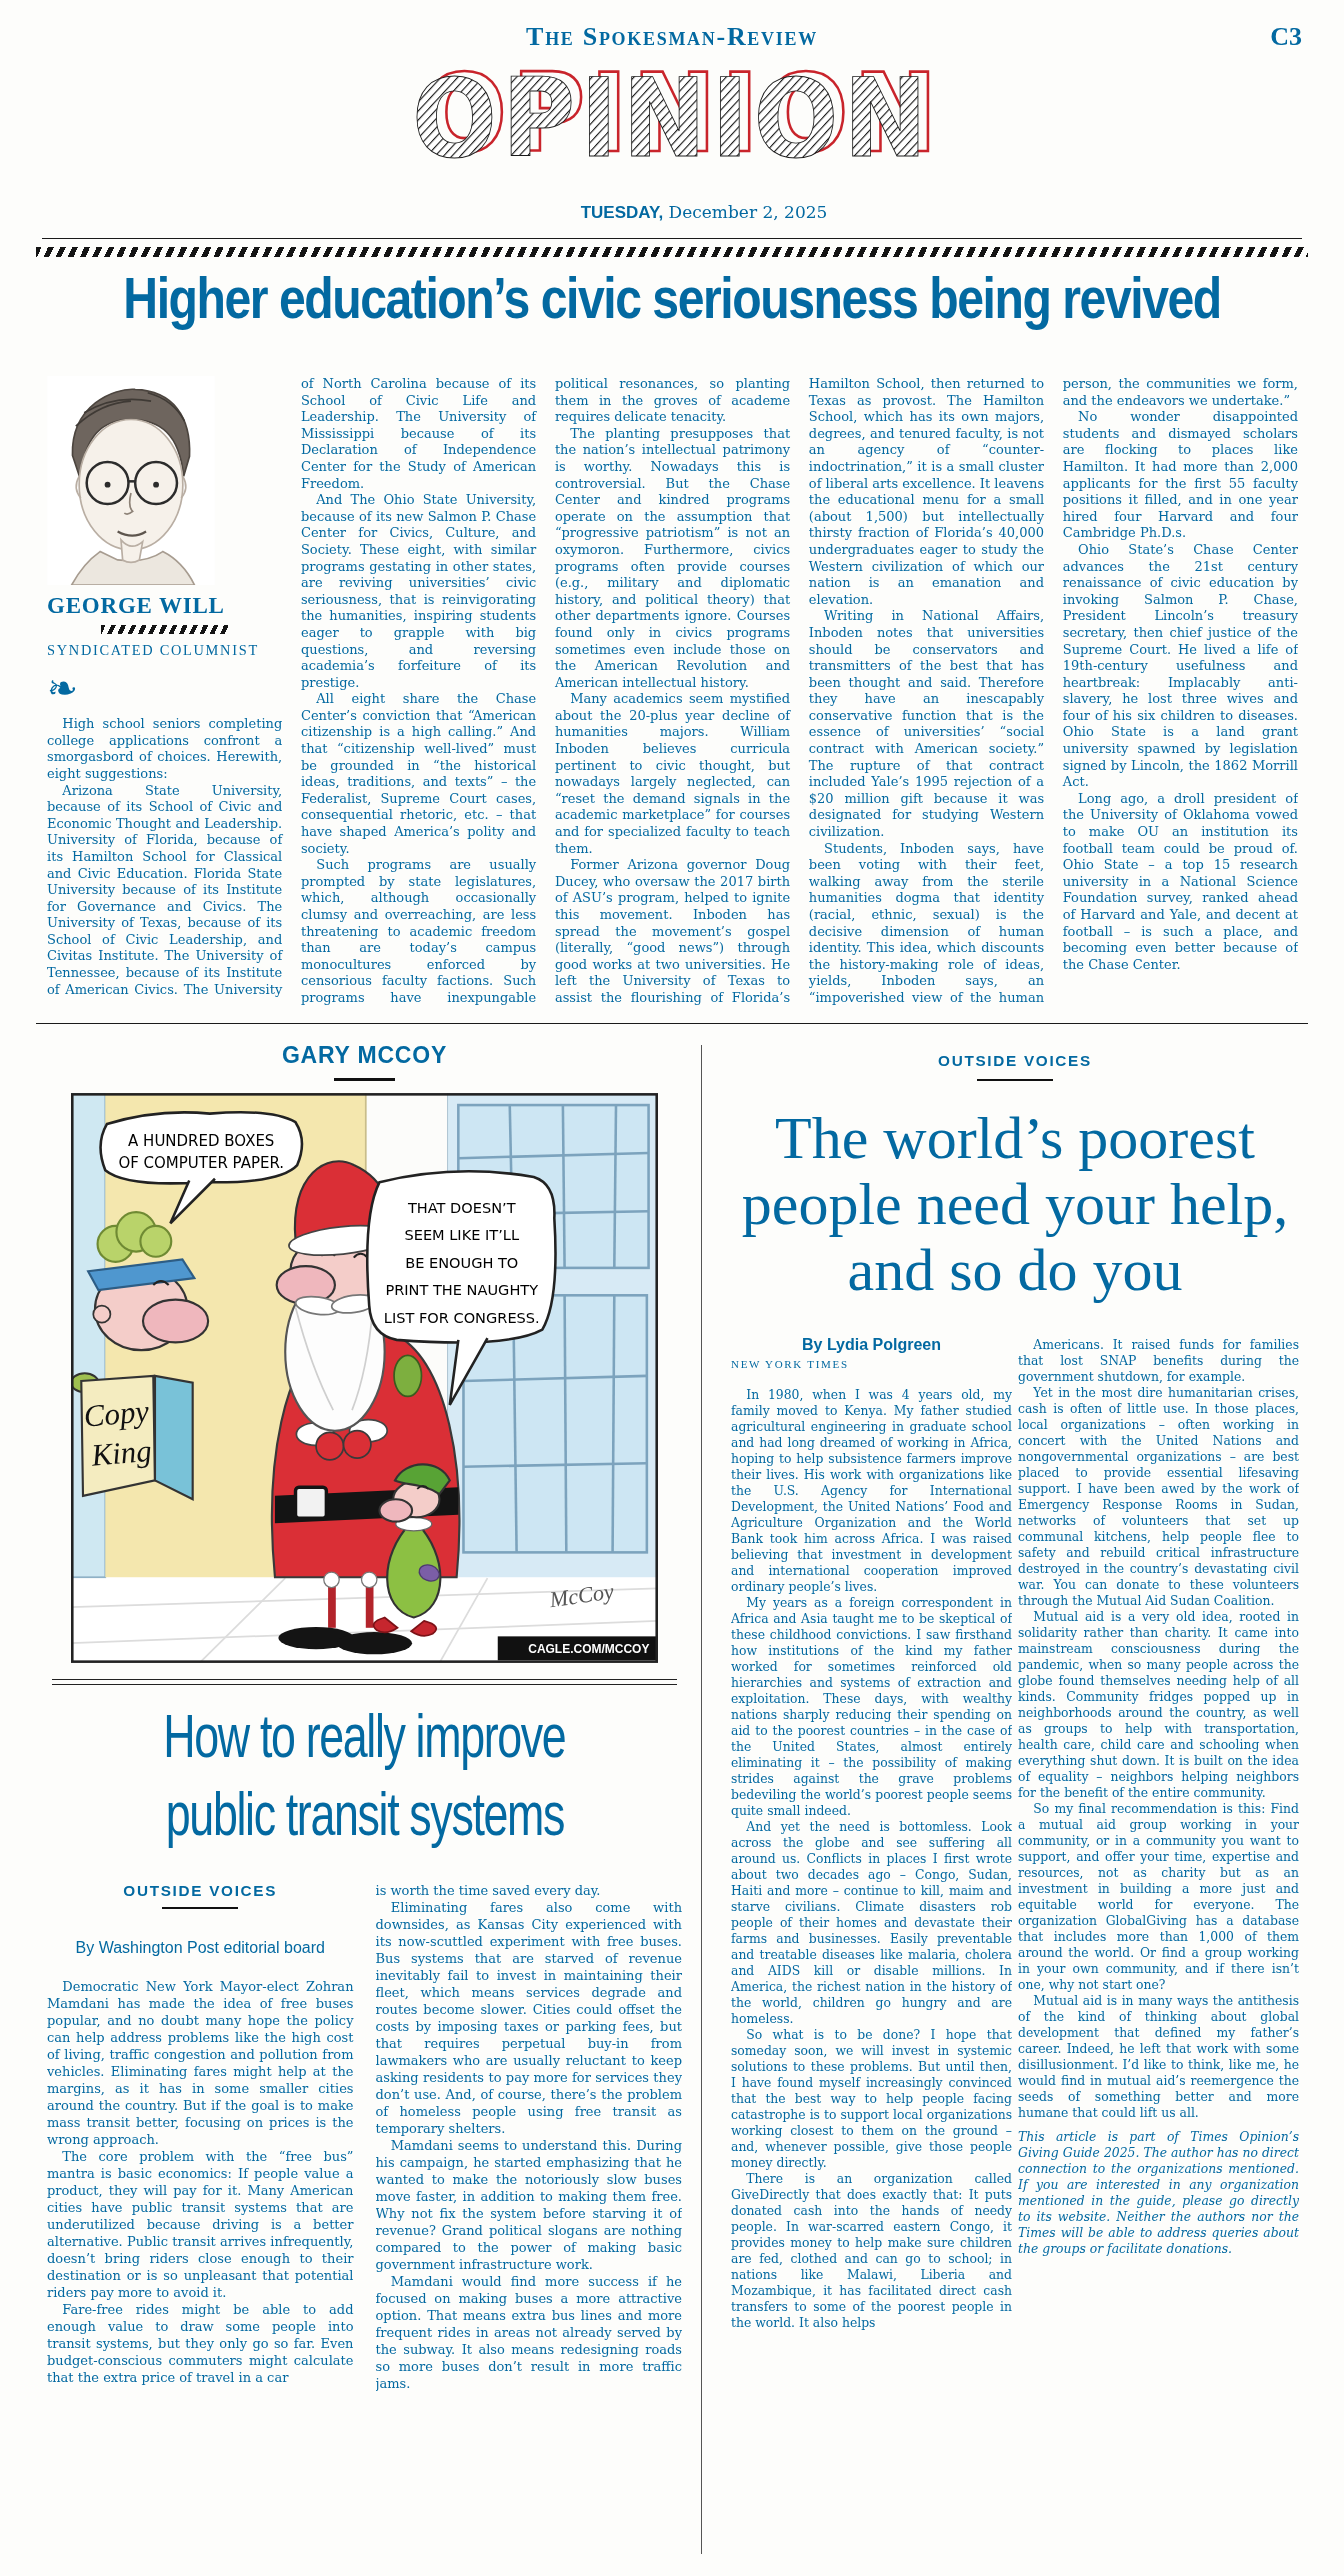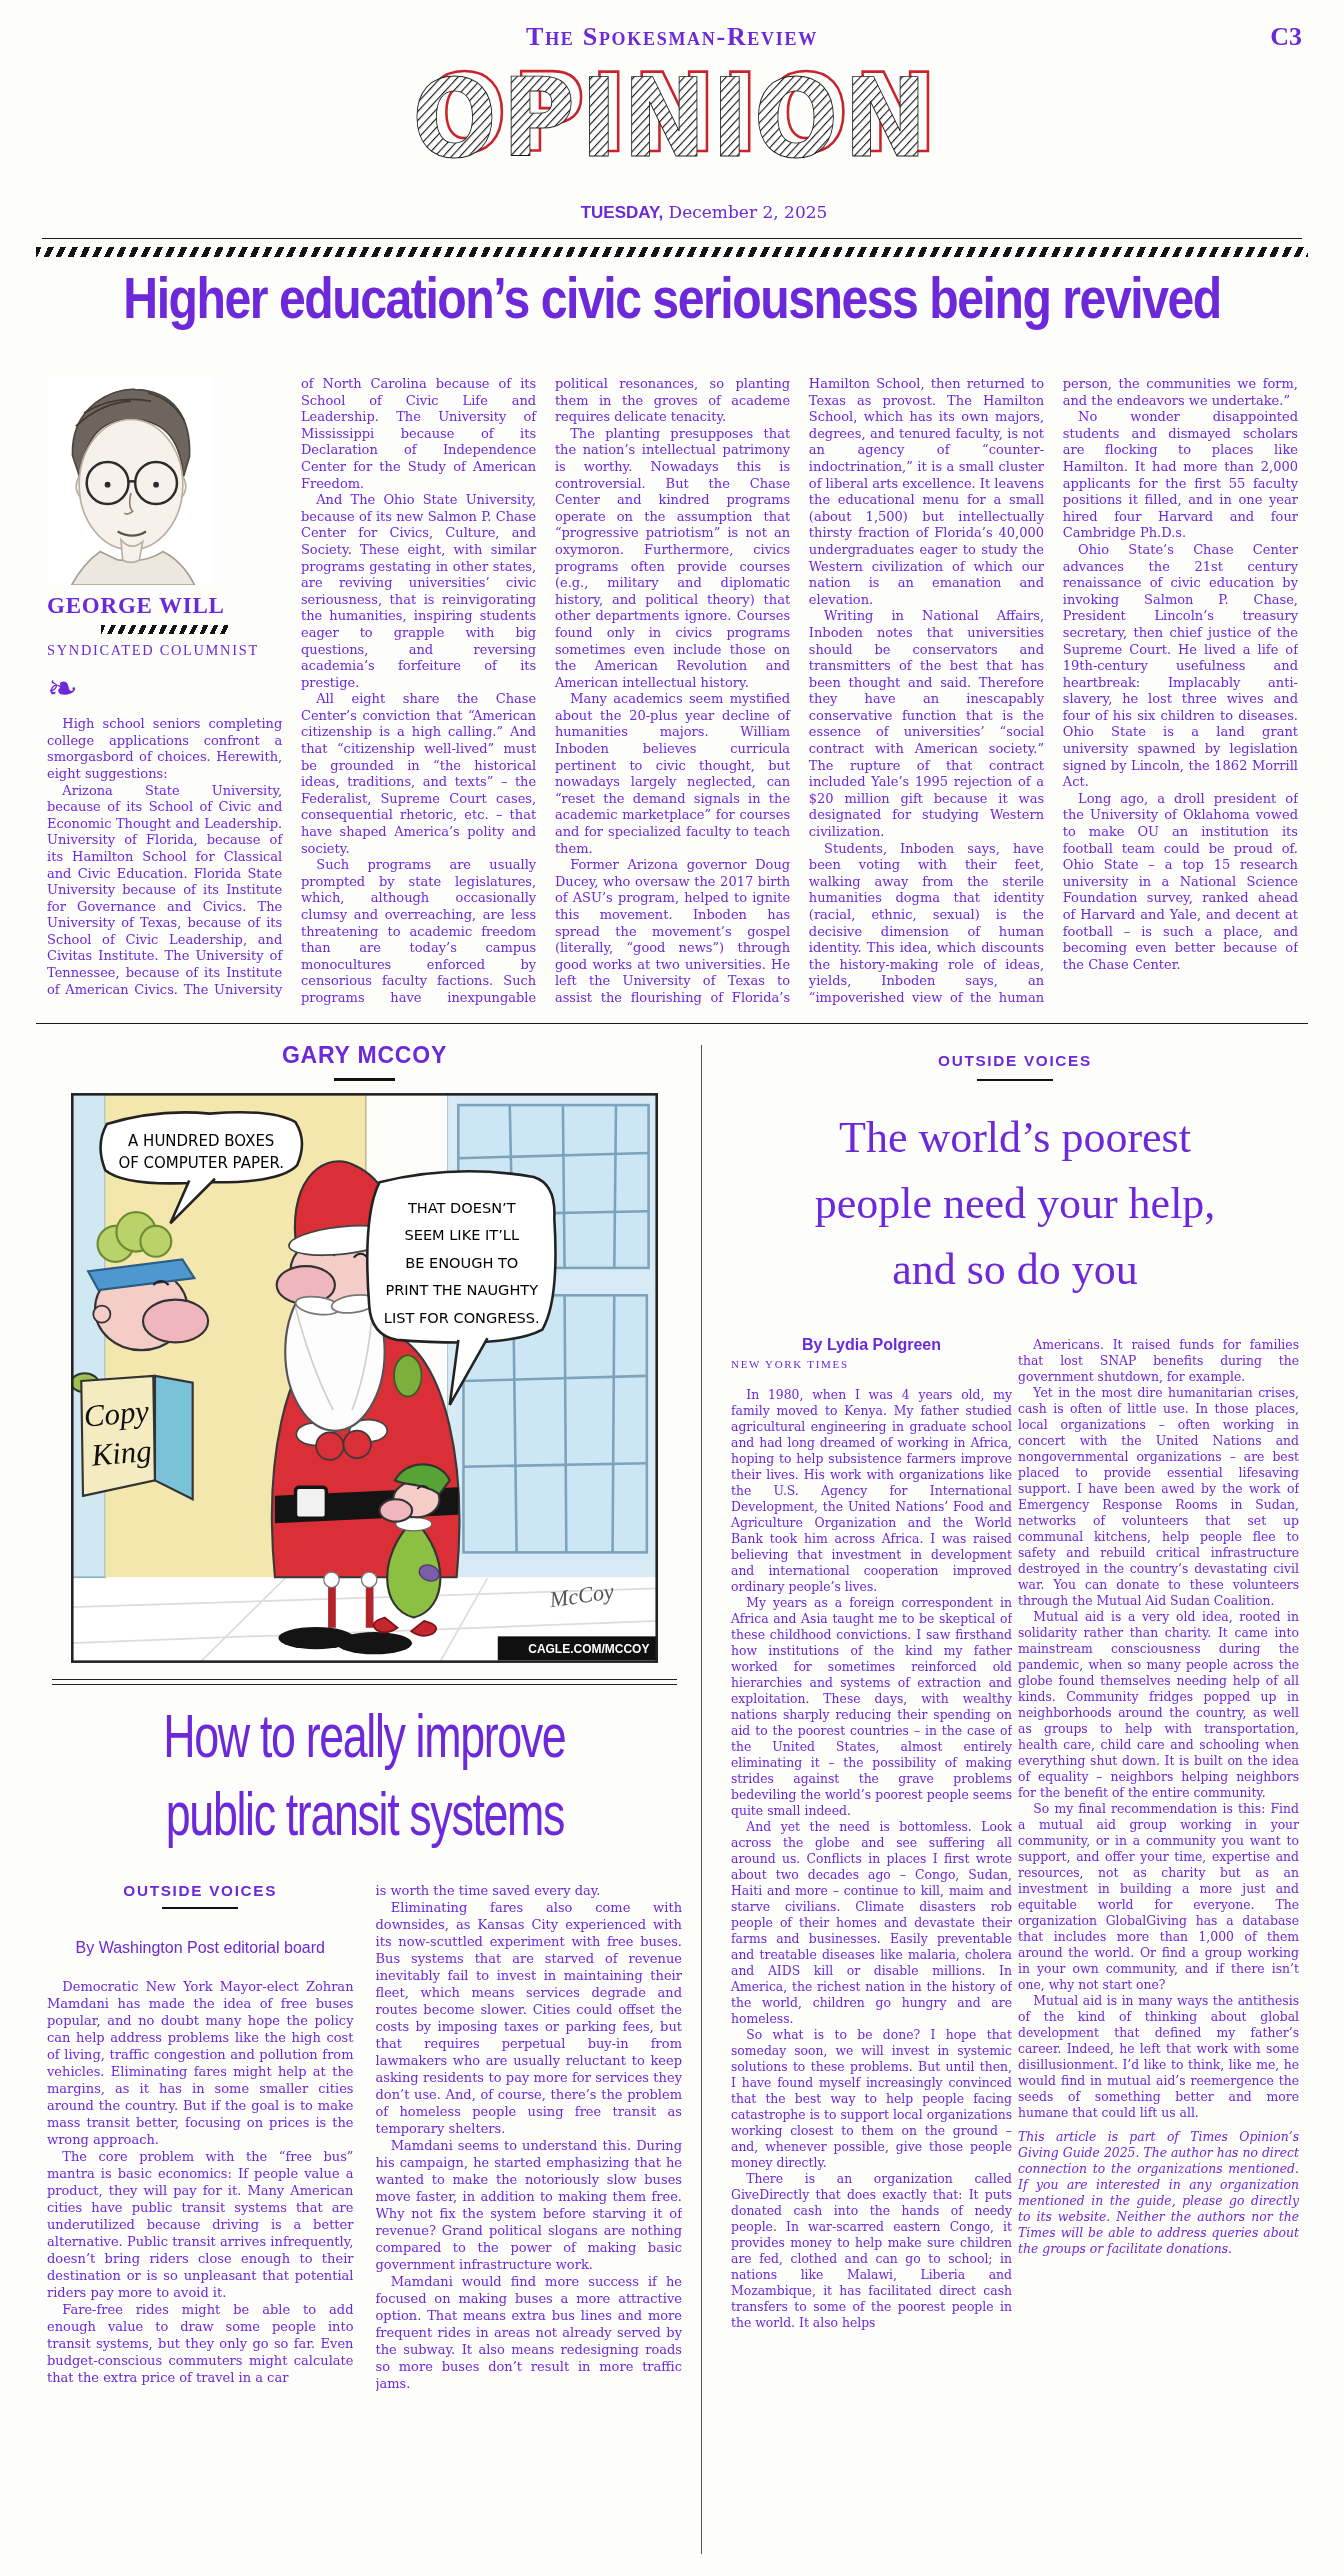--- a/index.html
+++ b/index.html
@@ -1,16 +1,16 @@
 <!DOCTYPE html>
 <html style="font-size:13.6px"><head>
 <meta charset="utf-8">
 <style>
   html,body{margin:0;padding:0;background:#e8e8e6;}
-  .page{position:relative;width:1344px;height:2576px;margin:0 auto;background:#fdfdfb;color:#6d28d9;
+  .page{position:relative;width:1344px;height:2576px;margin:0 auto;background:#fdfdfb;color:#0369a1;
         font-family:"DejaVu Serif", serif;overflow:hidden;}
   
   .masthead{position:absolute;top:22px;left:0;width:100%;text-align:center;
             font-family:"Liberation Serif", serif;font-variant-caps:small-caps;
             font-weight:bold;font-size:26px;letter-spacing:1.7px;}
   .pageno{position:absolute;top:22px;right:42px;font-family:"Liberation Serif", serif;
           font-weight:bold;font-size:26px;}
   .banner{position:absolute;top:48px;left:0;width:100%;text-align:center;}
   .dateline{position:absolute;top:202px;left:0;width:100%;text-align:center;font-size:17px;padding-left:32px;}
   .dateline .dow{font-family:"Liberation Sans", sans-serif;font-weight:bold;}
@@ -53,21 +53,21 @@
   .transit-grid{display:grid;grid-template-columns:1fr 1fr;column-gap:22px;
                 margin-top:22px;height:672px;overflow:hidden;
                 font-size:13px;line-height:17px;text-align:justify;}
   .byline{font-family:"Liberation Sans", sans-serif;font-weight:normal;font-size:16px;
           line-height:20.4px;text-align:center;margin:29px 25.5px 18.7px;}
   .cont-col > p:first-child{text-indent:0;}
   .tcol{overflow:hidden;}
   
   .right-half{position:absolute;left:731px;top:1052px;width:568px;}
   .nyt-headline{margin-top:24px;text-align:center;font-family:"Liberation Serif", serif;
-                font-size:44px;line-height:66px;font-weight:400;}
+                font-size:60px;line-height:66px;font-weight:400;}
   .nyt-grid{display:grid;grid-template-columns:1fr 1fr;column-gap:6px;margin-top:34px;
             height:1178px;overflow:hidden;font-size:12.4px;line-height:16px;text-align:justify;}
   .nyt-byline{font-family:"Liberation Sans", sans-serif;font-weight:bold;font-size:16px;
               text-align:center;margin:0 0 3.4px;}
   .nyt-credit{font-family:"Liberation Serif", serif;font-size:11px;letter-spacing:1.7px;
               margin-bottom:15.3px;}
   .footnote{font-style:italic;margin-top:8.5px;}
   .footnote p{text-indent:0;}
   svg text{user-select:none;}
 </style>

